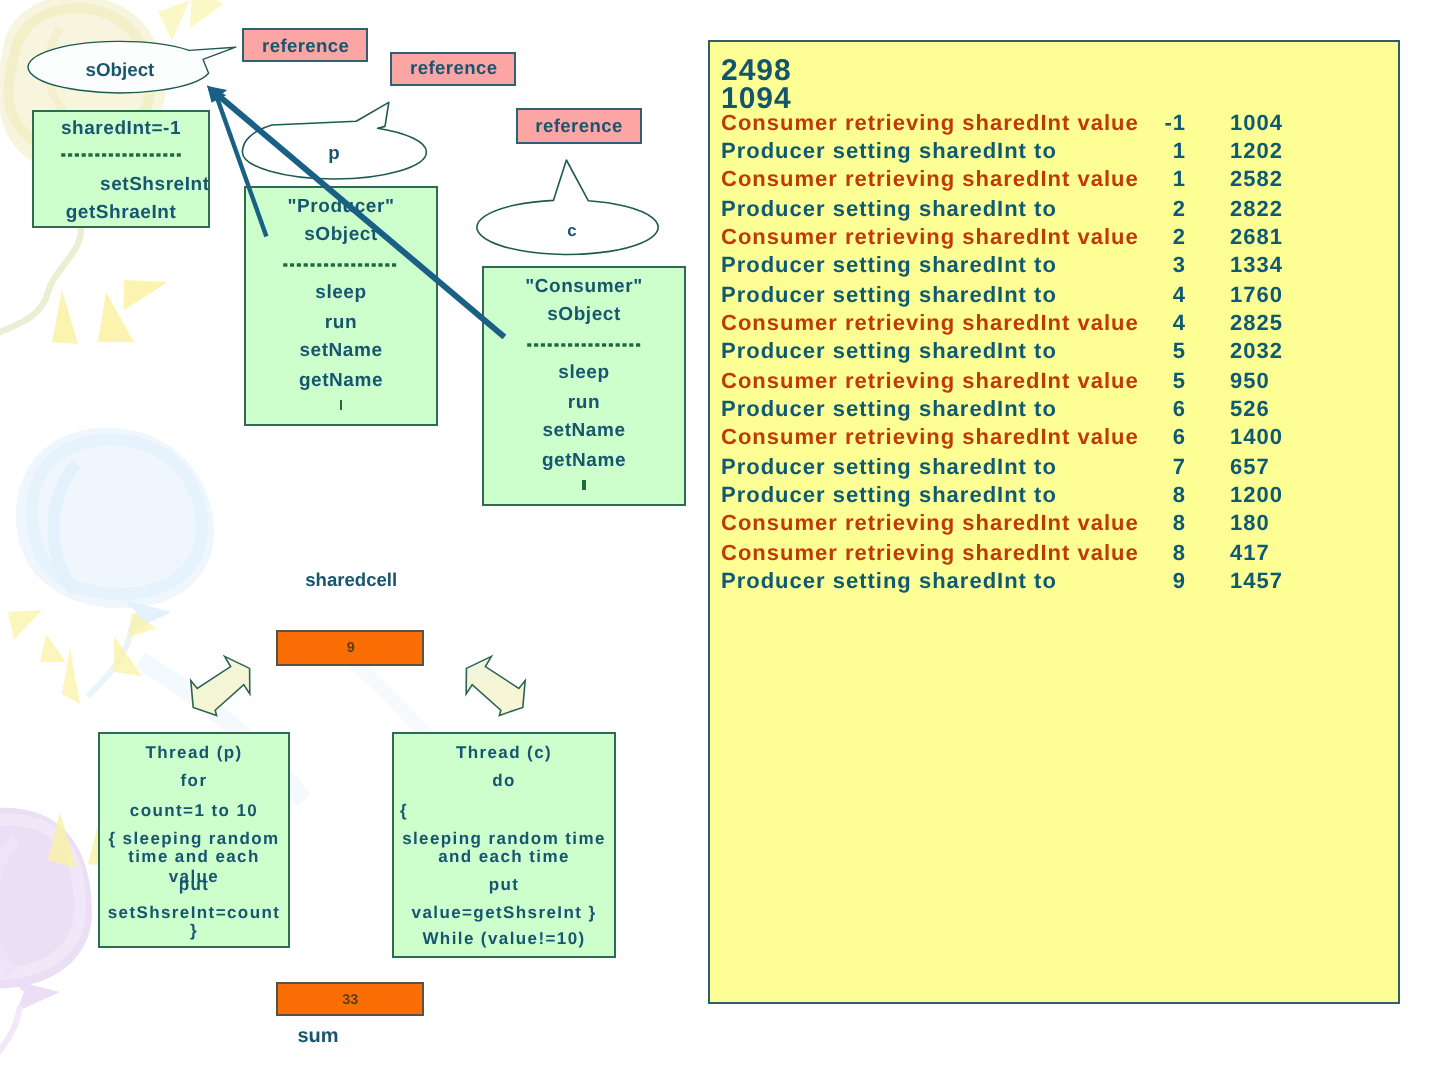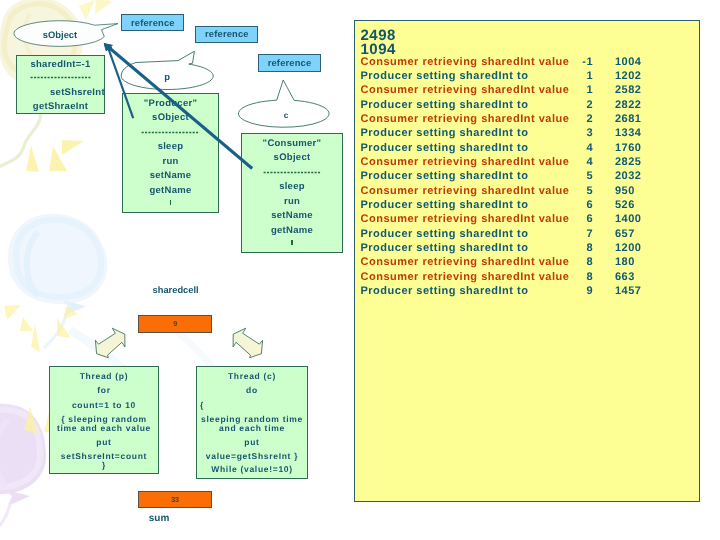--- a/index.html
+++ b/index.html
@@ -5,21 +5,21 @@
 <style>
   html,body{margin:0;padding:0;}
   body{width:720px;height:540px;overflow:hidden;background:#ffffff;
        font-family:"Liberation Sans",sans-serif;position:relative;
        -webkit-font-smoothing:antialiased;text-rendering:geometricPrecision;}
   #stage{position:absolute;left:0;top:0;width:720px;height:540px;overflow:hidden;}
   #bg{position:absolute;left:0;top:0;width:720px;height:540px;}
   .gbox{position:absolute;background:#ccffcc;border:1.2px solid #2e6b51;
         color:#17566e;font-weight:bold;text-align:center;box-sizing:border-box;
         letter-spacing:0.28px;}
-  .refbox{position:absolute;background:#7dd3fc;border:1.1px solid #2d6074;
+  .refbox{position:absolute;background:#fca5a5;border:1.1px solid #2d6074;
         color:#17566e;font-weight:bold;text-align:center;box-sizing:border-box;
         letter-spacing:0.2px;display:flex;align-items:center;justify-content:center;}
   .obox{position:absolute;background:#fa6e05;border:1px solid #595144;
         color:#5a4018;font-weight:bold;text-align:center;box-sizing:border-box;
         display:flex;align-items:center;justify-content:center;}
   .lbl{position:absolute;color:#17566e;font-weight:bold;text-align:center;}
   .tick{font-size:0;line-height:0;height:5px;width:1.5px;margin:0 auto;background:#1e6b3d;}
   .ln{display:block;}
   .dash{font-size:0;line-height:0;display:flex !important;justify-content:center;}
   #panel{position:absolute;left:354px;top:20px;width:346px;height:482px;
@@ -196,21 +196,21 @@
       <div class="ln" style="position: absolute; left: 0px; right: 0px; top: 76.4px;">setName</div>
       <div class="ln" style="position: absolute; left: 0px; right: 0px; top: 91px;">getName</div>
       <div class="ln tick" style="position: absolute; left: 0px; right: 0px; top: 105.5px;"></div>
     </div>
 
   <div class="lbl" style="left:135.6px;top:285.4px;width:80px;font-size:9.3px;">sharedcell</div>
   <div class="obox" style="left:138.2px;top:314.6px;width:74.3px;height:18.6px;font-size:7.2px;">
     <span>9</span>
   </div>
 
-  <div class="gbox" id="threadp" style="left:49px;top:366px;width:110px;height:108px;font-size:8.5px;letter-spacing:0.7px;">
+  <div class="gbox" id="threadp" style="left:49px;top:366px;width:96px;height:108px;font-size:8.5px;letter-spacing:0.7px;">
       <div class="ln" style="position: absolute; left: 0px; right: 0px; top: 3.8px;">Thread (p)</div>
       <div class="ln" style="position: absolute; left: 0px; right: 0px; top: 18.2px;">for</div>
       <div class="ln" style="position: absolute; left: 0px; right: 0px; top: 32.6px;">count=1 to 10</div>
       <div class="ln" style="position: absolute; left: 0px; right: 0px; top: 46.6px;">{  sleeping random</div>
       <div class="ln" style="position: absolute; left: 0px; right: 0px; top: 56px;">time and each value</div>
       <div class="ln" style="position: absolute; left: 0px; right: 0px; top: 69.6px;">put</div>
       <div class="ln" style="position: absolute; left: 0px; right: 0px; top: 84.2px;">setShsreInt=count</div>
       <div class="ln" style="position: absolute; left: 0px; right: 0px; top: 92.6px;">}</div>
     </div>
   <div class="gbox" id="threadc" style="left:196px;top:366px;width:112px;height:113px;font-size:8.5px;letter-spacing:0.7px;">
@@ -273,19 +273,19 @@
       <div class="cval producer" style="top: 207.58px; left: 199px;">7</div>
       <div class="ctime producer" style="top: 207.58px; left: 261px;">657</div>
       <div class="cmsg producer" style="top: 221.9px;">Producer setting sharedInt to</div>
       <div class="cval producer" style="top: 221.9px; left: 199px;">8</div>
       <div class="ctime producer" style="top: 221.9px; left: 261px;">1200</div>
       <div class="cmsg consumer" style="top: 236.22px;">Consumer retrieving sharedInt value</div>
       <div class="cval producer" style="top: 236.22px; left: 199px;">8</div>
       <div class="ctime producer" style="top: 236.22px; left: 261px;">180</div>
       <div class="cmsg consumer" style="top: 250.54px;">Consumer retrieving sharedInt value</div>
       <div class="cval producer" style="top: 250.54px; left: 199px;">8</div>
-      <div class="ctime producer" style="top: 250.54px; left: 261px;">663</div>
+      <div class="ctime producer" style="top: 250.54px; left: 261px;">417</div>
       <div class="cmsg producer" style="top: 264.86px;">Producer setting sharedInt to</div>
       <div class="cval producer" style="top: 264.86px; left: 199px;">9</div>
       <div class="ctime producer" style="top: 264.86px; left: 261px;">1457</div>
     </div>
 
 </div>
 
 </body></html>

